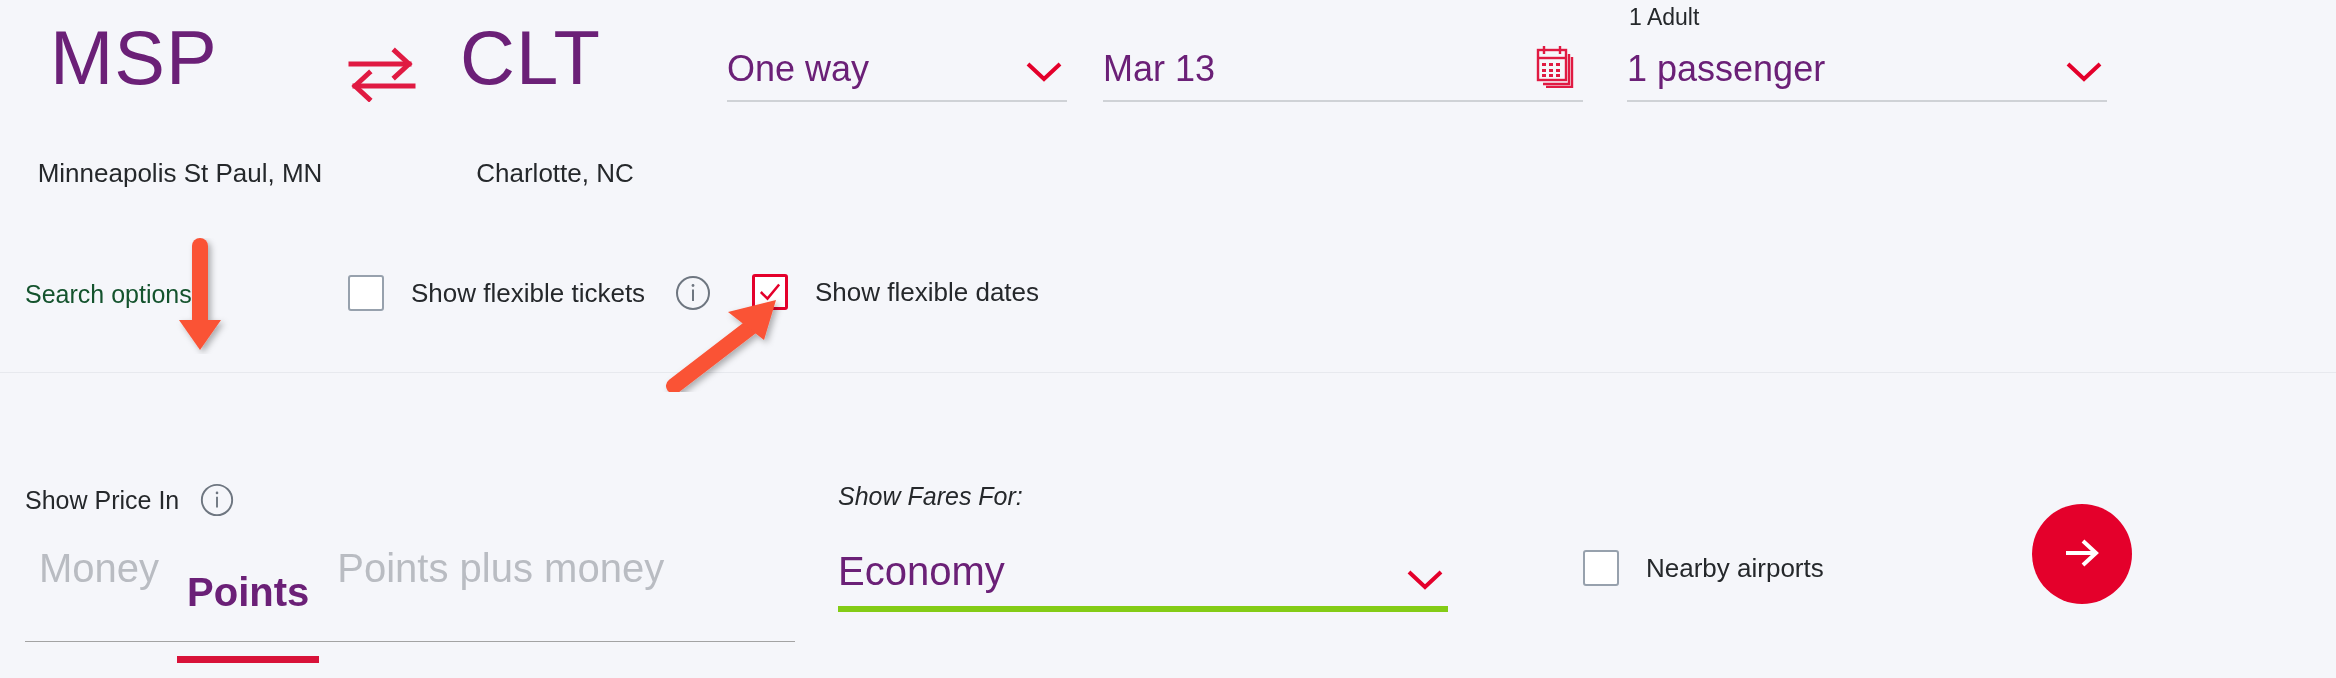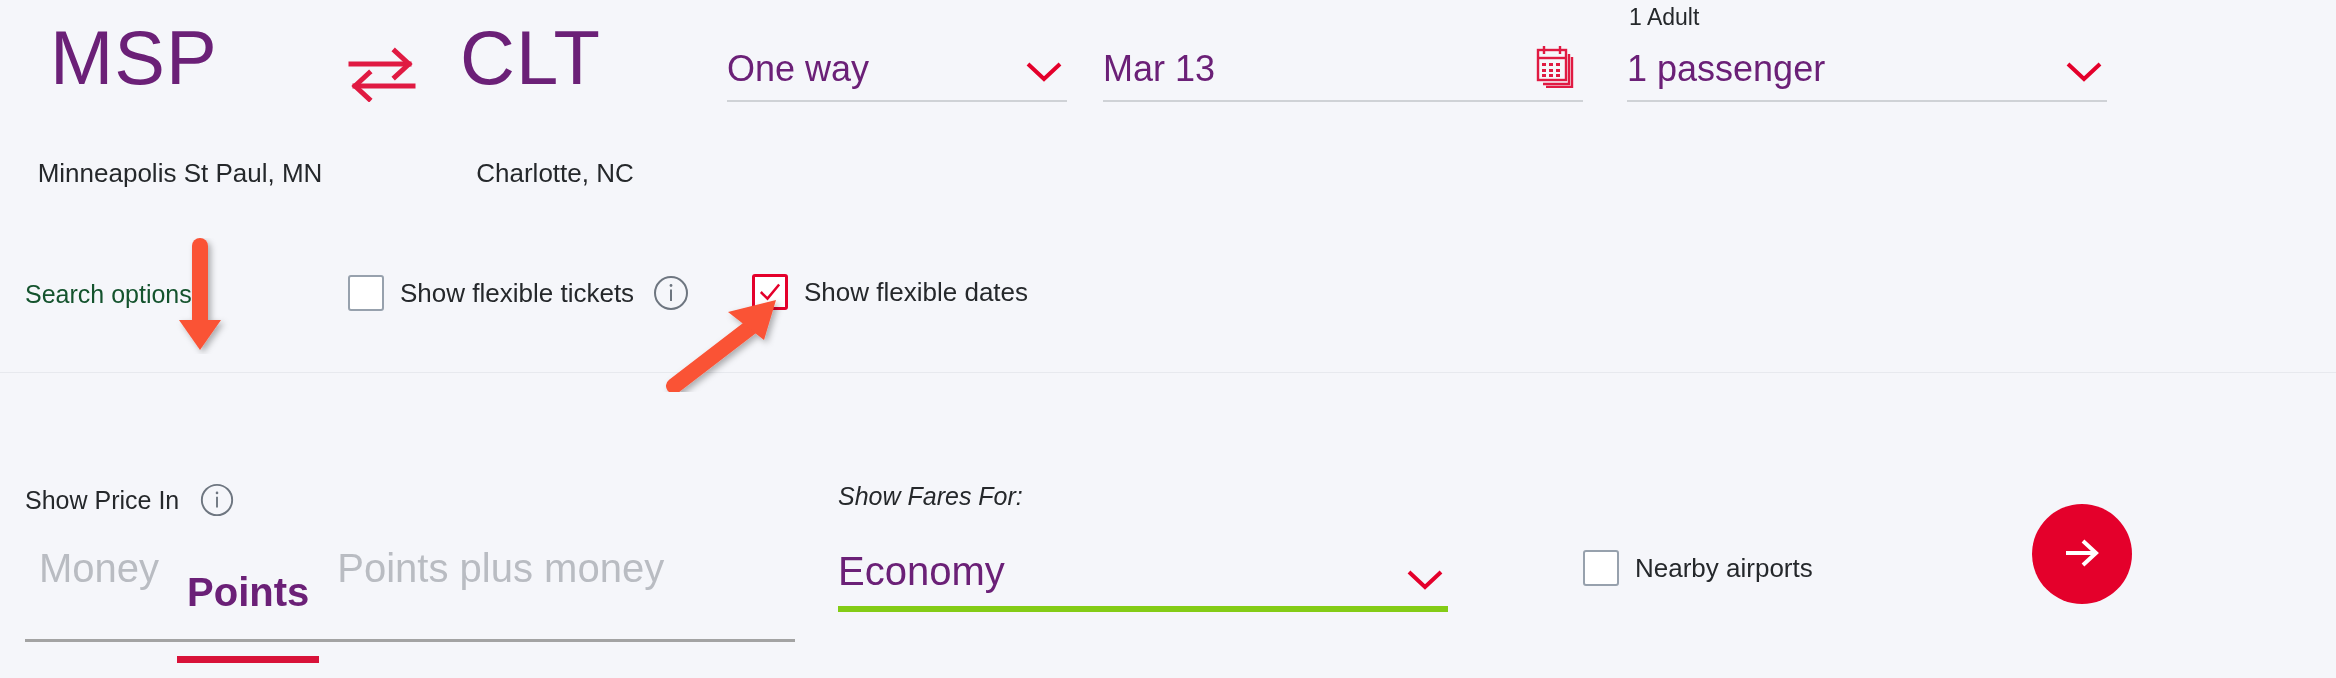--- a/index.html
+++ b/index.html
@@ -83,21 +83,21 @@
   
   .row-options { position: absolute; left: 0; top: 262px; width: 2336px; height: 92px; }
 
   .opt-label {
     position: absolute;
     left: 25px; top: 18px;
     font-size: 25px;
     color: #14532d;
   }
 
-  .checkbox-group { position: absolute; display: flex; align-items: center; }
+  .checkbox-group { position: absolute; display: flex; align-items: center; gap: 11px; }
   .cb {
     width: 36px; height: 36px;
     background: #ffffff;
     border: 2px solid #97a1ad;
     border-radius: 3px;
     position: relative;
     flex: 0 0 auto;
   }
   .cb.checked { border-color: #e4002b; border-width: 3px; }
   .cb-text {
@@ -141,21 +141,21 @@
 
   .price-block { position: absolute; left: 25px; top: 0; width: 770px; }
   .price-head { position: absolute; left: 0; top: 20px; display: flex; align-items: center; }
   .price-head .info-icon { margin-left: 20px; width: 36px; height: 36px; }
 
   .tabs {
     position: absolute;
     left: 0; top: 80px;
     width: 770px;
     height: 100px;
-    border-bottom: 3px solid #a3a3a3;
+    border-bottom: 1px solid #a3a3a3;
     display: flex;
     align-items: flex-start;
   }
   .tab {
     font-size: 40px;
     font-weight: 300;
     color: #b9bcc2;
     padding: 0 14px;
     position: relative;
     line-height: 1.3;

